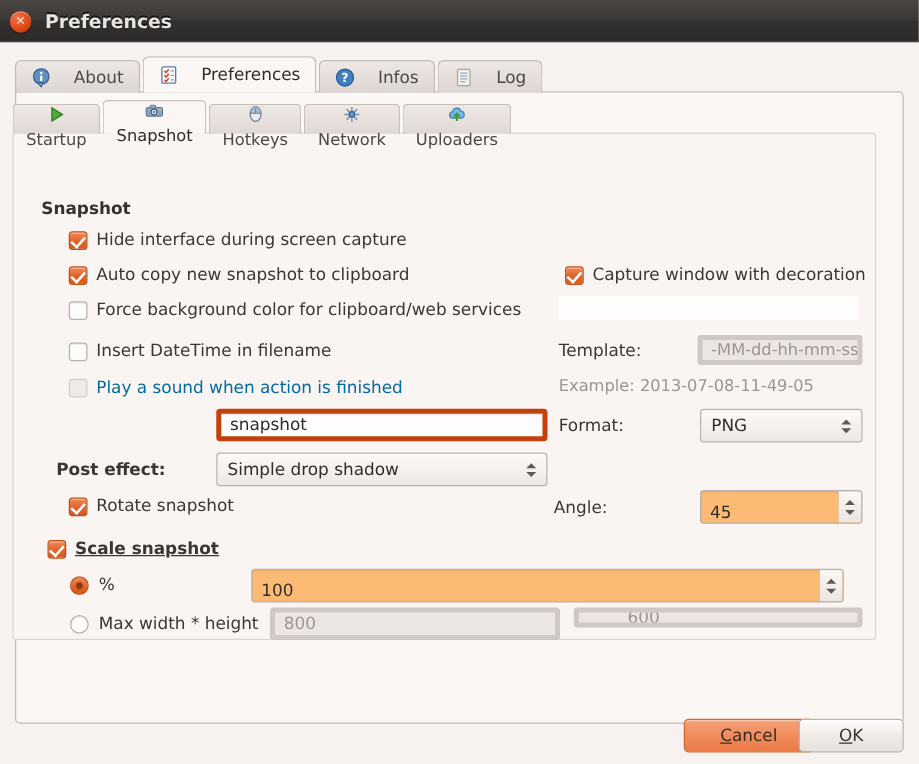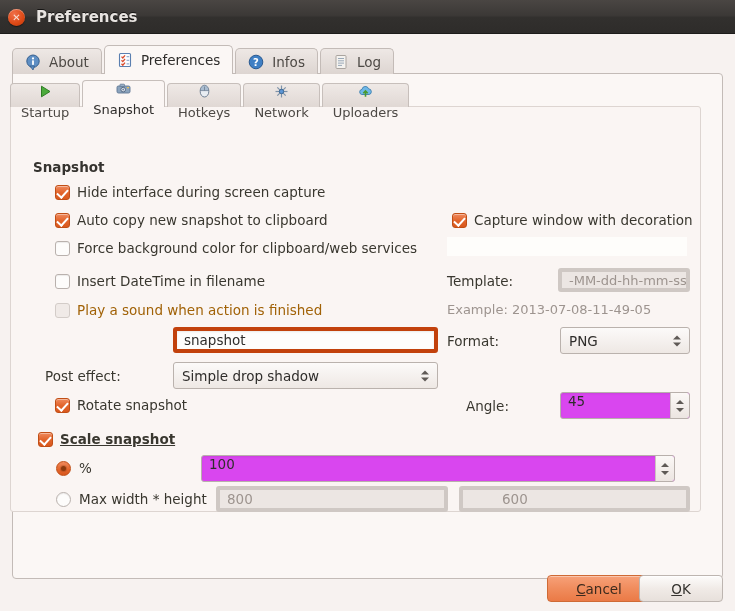--- a/index.html
+++ b/index.html
@@ -50,21 +50,21 @@
   
   .otabs {
     position: absolute; left: 12px; top: 12px;
     height: 28px;
     display: flex; align-items: flex-end;
     z-index: 5;
   }
   .otab {
     position: relative;
     height: 26px; box-sizing: border-box;
-    display: flex; align-items: center; gap: 8px;
+    display: flex; align-items: center; gap: 18px;
     padding: 4px 12px;
     border: 1px solid #c3bbb7;
     border-bottom: none;
     border-radius: 5px 5px 0 0;
     background: linear-gradient(to bottom, #eee8e5 0%, #ddd5d1 100%);
     color: #4d4945;
     font-size: 13.5px;
     cursor: pointer;
     margin-right: 2px;
   }
@@ -124,21 +124,21 @@
   
   #content { position: absolute; left: 0; top: 0; width: 691px; height: 406px; }
 
   .grp-title {
     position: absolute; font-weight: bold; font-size: 13.5px; color: #35332f;
   }
 
   .row-lbl {
     position: absolute; font-size: 13.5px; color: #39372f; white-space: nowrap;
   }
-  .row-lbl.dim { color: #a16207; }
+  .row-lbl.dim { color: #0369a1; }
   .row-lbl.bold { font-weight: bold; text-decoration: underline; }
   .hint { position: absolute; font-size: 13px; color: #9d948f; white-space: nowrap; }
 
   
   .cbox {
     position: absolute; width: 15px; height: 15px; box-sizing: border-box;
     border-radius: 3px; cursor: pointer;
   }
   .cbox.off {
     background: #fdfcfb;
@@ -211,26 +211,26 @@
   .combo .arrows {
     position: absolute; right: 8px; top: 50%; transform: translateY(-50%);
     display: flex; flex-direction: column; gap: 3px;
   }
   .tri-up { width:0;height:0;border-left:4px solid transparent;border-right:4px solid transparent;border-bottom:4px solid #5f5a56; }
   .tri-dn { width:0;height:0;border-left:4px solid transparent;border-right:4px solid transparent;border-top:4px solid #5f5a56; }
 
   
   .spin {
     position: absolute; box-sizing: border-box;
-    background: #d946ef;
+    background: #fdba74;
     border: 1px solid #b8b0ab;
     border-radius: 3px;
     box-shadow: inset 0 1px 2px rgba(0,0,0,.08);
     font-size: 13.5px; color: #2f2d2b;
-    display: flex; align-items: flex-start;
+    display: flex; align-items: flex-end;
     padding: 0 7px;
   }
   .spin-btns {
     position: absolute; right: 0; top: 0; bottom: 0; width: 19px;
     box-sizing: border-box;
     border-left: 1px solid #ccc5c0;
     border-radius: 0 2px 2px 0;
     background: linear-gradient(to bottom, #fbf8f6 0%, #ece5e1 100%);
     display: flex; flex-direction: column; align-items: center; justify-content: center; gap: 4px;
     cursor: pointer;
@@ -422,33 +422,33 @@
 
       <div class="row-lbl" style="left:436px; top:226px;">Format:</div>
       <div class="combo" style="left:549px; top:220px; width:130px; height:27px;">
         <span>PNG</span>
         <span class="arrows">
           <span class="tri-up"></span>
             <span class="tri-dn"></span>
         </span>
       </div>
 
-      <div class="row-lbl" style="left:34px; top:261px;">Post effect:</div>
+      <div class="row-lbl" style="left:34px; top:261px;font-weight:bold;">Post effect:</div>
       <div class="combo" style="left:162px; top:255px; width:265px; height:27px;">
         <span>Simple drop shadow</span>
         <span class="arrows">
           <span class="tri-up"></span>
             <span class="tri-dn"></span>
         </span>
       </div>
 
       <div class="cbox on" style="left:44px; top:291px;"></div>
       <div class="row-lbl" style="left:66px; top:290px;">Rotate snapshot</div>
 
-      <div class="row-lbl" style="left:432px; top:291px;margin-left:23px;">Angle:</div>
+      <div class="row-lbl" style="left:432px; top:291px;">Angle:</div>
       <div class="spin" style="left:549px; top:285px; width:130px; height:27px;">
         <span>45</span>
         <span class="spin-btns">
           <span class="tri-up"></span>
             <span class="tri-dn"></span>
         </span>
       </div>
 
       <div class="cbox on" style="left:27px; top:325px;"></div>
       <div class="row-lbl bold" style="left:49px; top:324px;">Scale snapshot</div>
@@ -459,21 +459,21 @@
         <span>100</span>
         <span class="spin-btns">
           <span class="tri-up"></span>
             <span class="tri-dn"></span>
         </span>
       </div>
 
       <div class="radio off" style="left:45px; top:385px;"></div>
       <div class="row-lbl" style="left:68px; top:384px;">Max width * height</div>
       <div class="tinput readonly" style="left:205px; top:379px; width:232px; height:26px;">800</div>
-      <div class="tinput readonly" style="left:448px; top:379px; width:231px; height:26px;padding-left:39px;">600</div>
+      <div class="tinput readonly" style="left:448px; top:379px; width:231px; height:16px;padding-left:39px;">600</div>
 
     </div>
   </div>
 
   <div class="btn default" style="left:547px; top:541px; width:104px; height:27px;">
     <span><span class="mn">C</span>ancel</span>
   </div>
   <div class="btn normal" style="left:639px; top:541px; width:84px; height:27px;">
     <span><span class="mn">O</span>K</span>
   </div>

